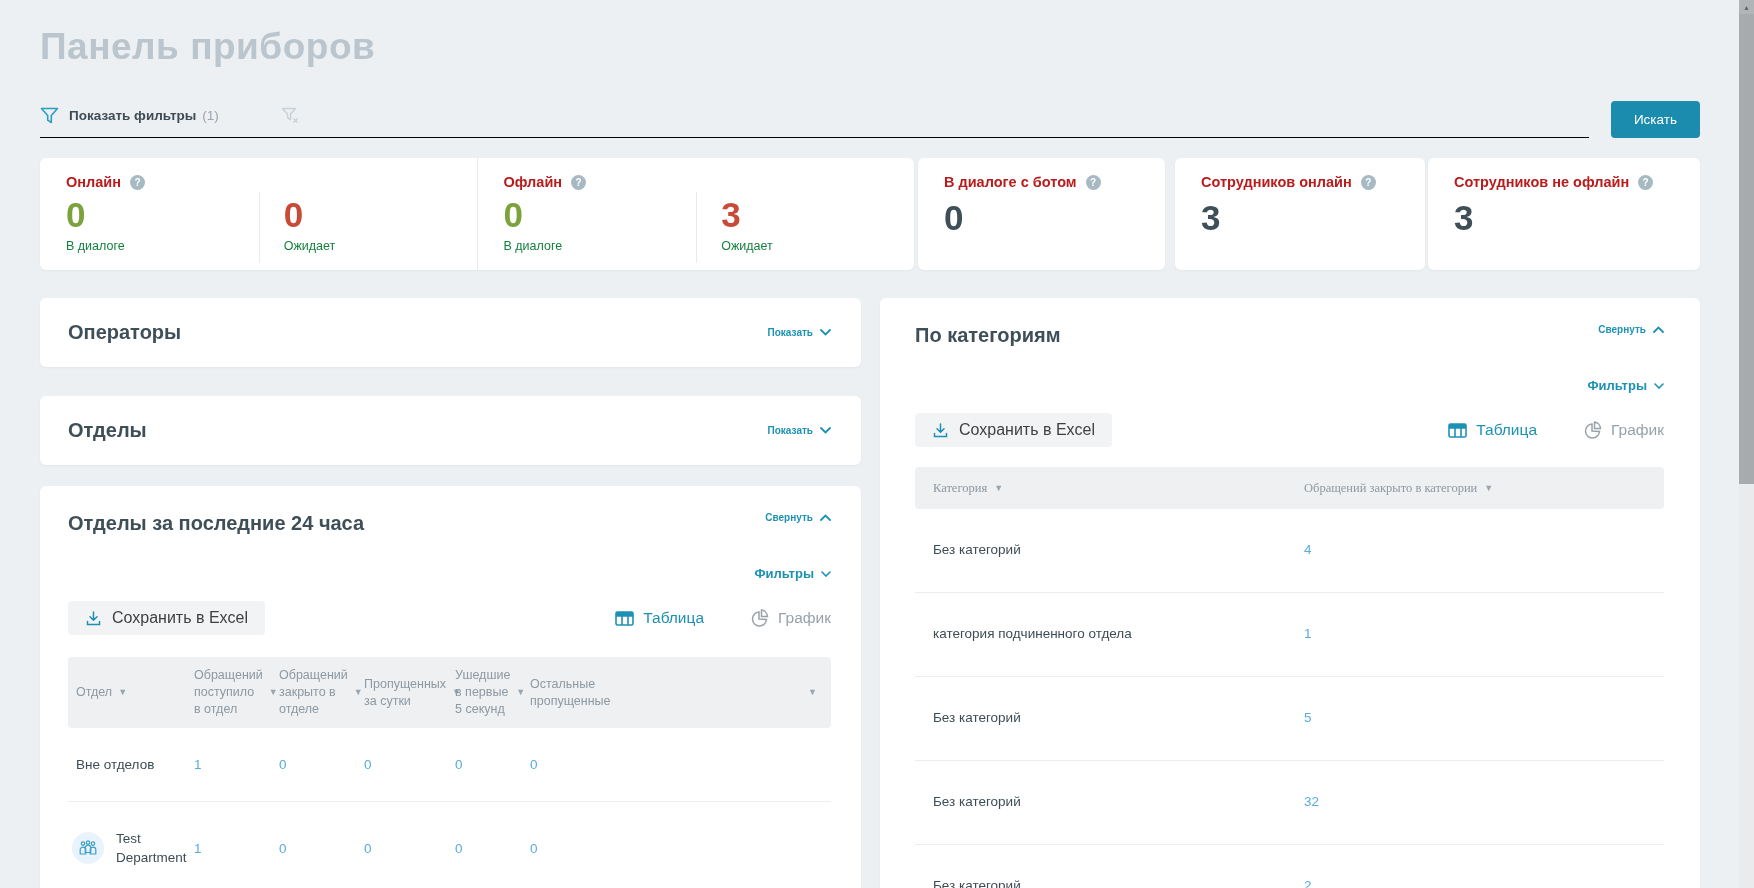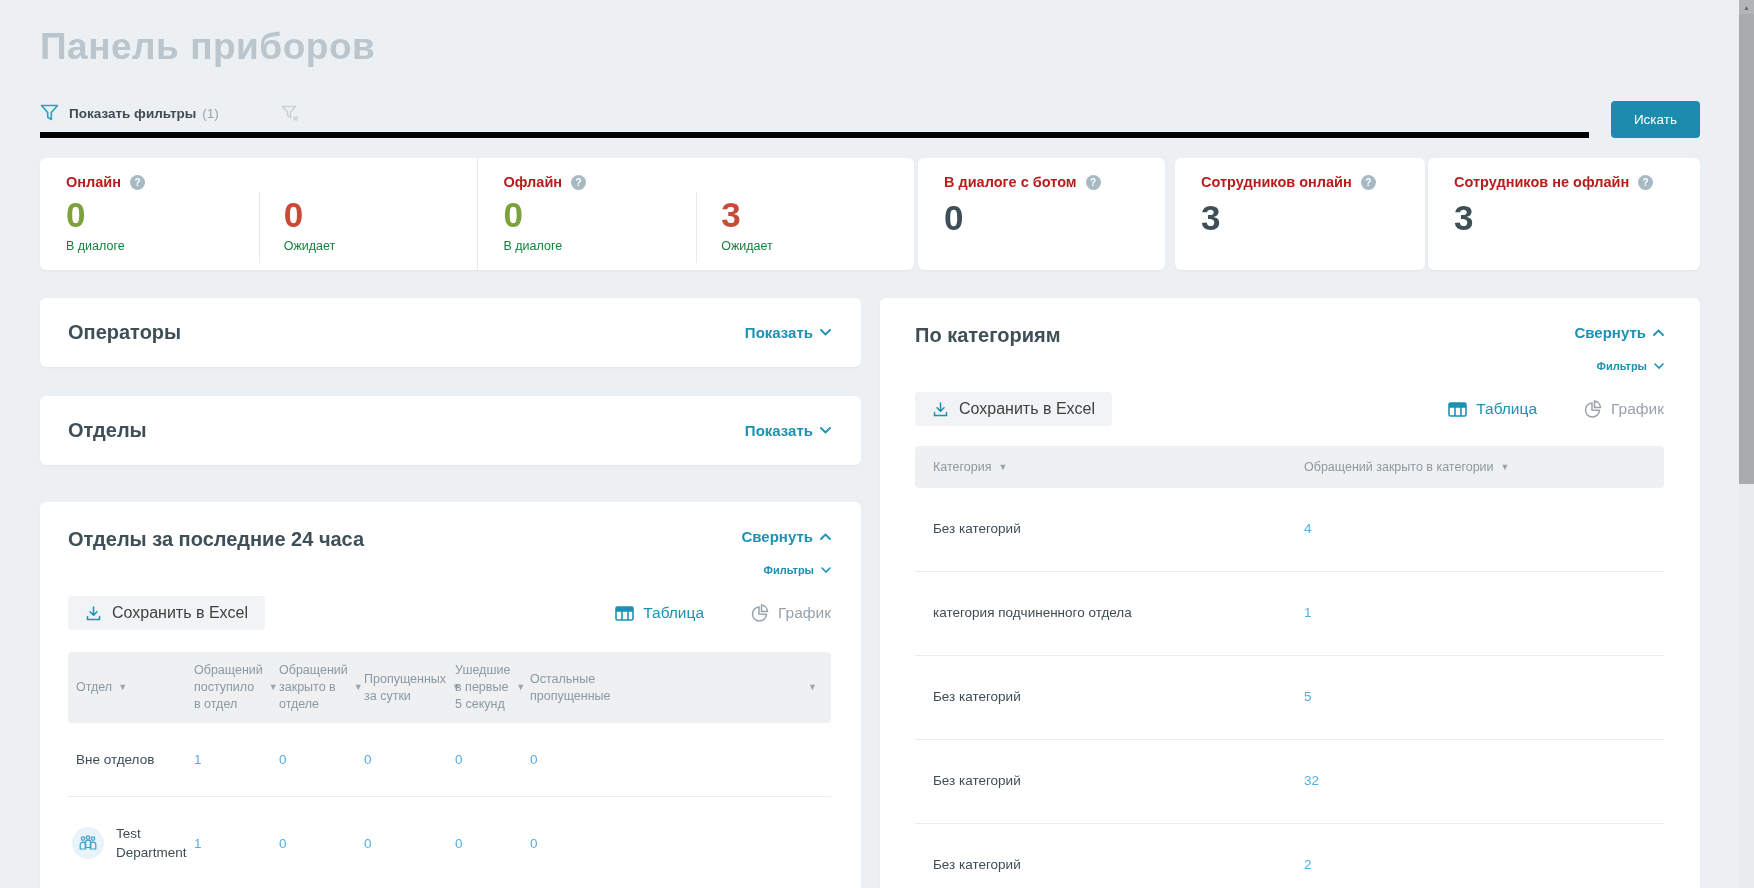--- a/index.html
+++ b/index.html
@@ -15,21 +15,21 @@
   
   .page-title {
     padding-top:26px;
     font-size:37px; font-weight:bold; color:#bac5cd; letter-spacing:.5px;
   }
 
   
   .filterbar { display:flex; align-items:flex-end; margin-top:32px; }
   .filter-left {
     flex:1; display:flex; align-items:center; height:38px;
-    border-bottom:6px solid #000000; margin-right:22px; padding-bottom:6px;
+    border-bottom:1px solid #000000; margin-right:22px; padding-bottom:6px;
   }
   .funnel-btn { display:flex; align-items:center; cursor:pointer; }
   .show-filters-label { margin-left:10px; font-size:13.5px; font-weight:bold; color:#3e4c55; }
   .filters-count { margin-left:6px; font-size:13.5px; color:#9aa5ad; }
   .funnel-clear { margin-left:62px; }
   .search-btn {
     height:37px; padding:0 23px; border:none; border-radius:4px;
     background:#1b8cae; color:#fff; font-size:13.5px; font-family:inherit; cursor:pointer;
   }
 
@@ -66,27 +66,27 @@
   .columns { display:flex; margin-top:28px; gap:19px; align-items:flex-start; }
   .left-col { width:821px; }
   .right-col { width:820px; }
 
   
   .panel-collapsed {
     height:69px; display:flex; align-items:center; justify-content:space-between;
     padding:0 30px 0 28px;
   }
   .panel-collapsed.p1 { margin-bottom:29px; }
-  .panel-collapsed.p2 { margin-bottom:37px; }
+  .panel-collapsed.p2 { margin-bottom:21px; }
   .panel-title { font-size:20px; font-weight:bold; color:#3e4f58; }
   .link {
     display:flex; align-items:center; gap:7px;
-    color:#1d91b4; font-size:15px; font-weight:bold; cursor:pointer; text-decoration:none;
-  }
-  .link.small { font-size:11px; }
+    color:#1d91b4; font-size:10px; font-weight:bold; cursor:pointer; text-decoration:none;
+  }
+  .link.small { font-size:13px;margin-top:18px; }
 
   
   .panel-open { padding:26px 30px 0 28px; overflow:hidden; }
   .panel-24h { height:500px; }
   .panel-cat { height:660px; padding:26px 36px 0 35px; }
   .panel-head { display:flex; justify-content:space-between; align-items:flex-start; }
   .filters-row { display:flex; justify-content:flex-end; margin-top:13px; }
   .toolbar { display:flex; justify-content:space-between; align-items:center; margin-top:20px; }
   .excel-btn {
     display:flex; align-items:center; gap:10px;
@@ -123,21 +123,21 @@
     width:32px; height:32px; flex:none; border-radius:50%; background:#e9f3fb;
     display:flex; align-items:center; justify-content:center;
   }
   .cell-val { font-size:13.5px; color:#58ace0; cursor:pointer; text-decoration:none; }
 
   
   .ctable { margin-top:20px; }
   .cthead {
     display:grid; grid-template-columns:371px 1fr; align-items:center;
     background:#eef0f2; border-radius:4px; height:42px; padding:0 18px;
-    color:#8d99a3; font-size:12.5px;
+    color:#8d99a3; font-size:12.5px;font-family:Liberation Serif, serif;
   }
   .chcell { display:flex; align-items:center; gap:7px; }
   .chcell .arr { color:#9aa6af; font-size:9px; cursor:pointer; }
   .crow {
     display:grid; grid-template-columns:371px 1fr; align-items:center;
     padding:31px 18px 33px 18px;
   }
   .crow + .crow { border-top:1px solid #e9edef; }
   .crow .cell-name { padding-left:0; }
 

